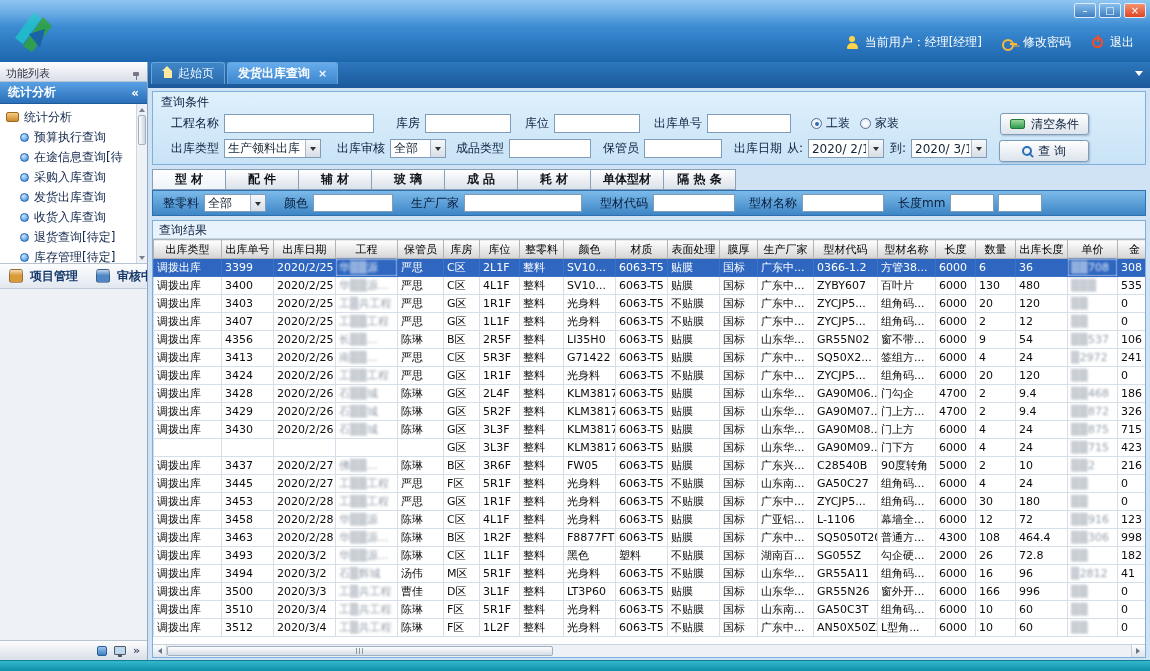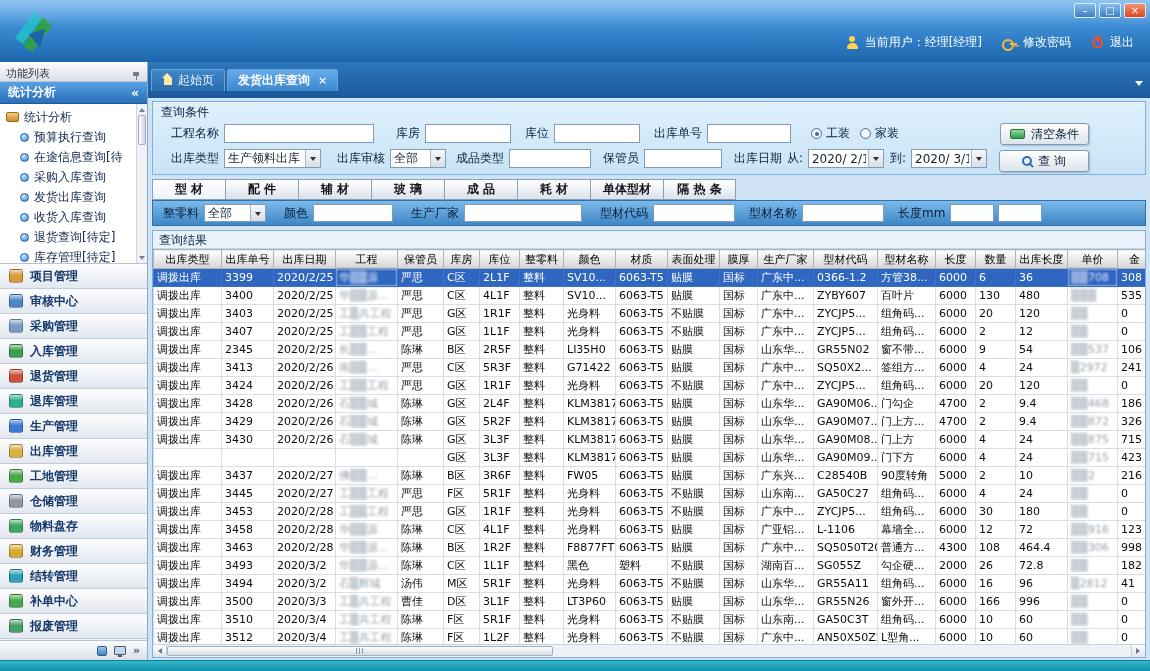--- a/index.html
+++ b/index.html
@@ -39,32 +39,32 @@
 .tree-row{height:20px;display:flex;align-items:center;gap:5px;white-space:nowrap;cursor:pointer;color:#10264a}
 .tree-row.child{padding-left:14px}
 .tree-root-ico{width:13px;height:10px;border-radius:2px;background:linear-gradient(#f4cc82,#cd8a2e);border:1px solid #9a6a20;flex:none}
 .tree-bullet{width:9px;height:9px;border-radius:50%;background:radial-gradient(circle at 35% 30%,#cfe7ff,#2a7fd4);border:1px solid #1d66b0;flex:none}
 .tree-sb{position:absolute;right:0;top:0;bottom:0;width:11px;background:#eef1f5;border-left:1px solid #cfd6df}
 .sb-btn{height:10px;display:flex;align-items:center;justify-content:center;cursor:pointer}
 .sb-btn.down{position:absolute;bottom:0;left:0;right:0}
 .tri-up{width:0;height:0;border:3px solid transparent;border-bottom:4px solid #78828e;margin-bottom:2px}
 .tri-down{width:0;height:0;border:3px solid transparent;border-top:4px solid #78828e;margin-top:2px}
 .sb-thumb{position:absolute;left:1px;right:1px;top:11px;height:30px;background:linear-gradient(90deg,#fdfdfd,#cdd5de);border:1px solid #9fb0c2;border-radius:2px;cursor:grab}
-.modules{flex:1;display:flex;flex-direction:column;overflow:hidden}
+.modules{flex:1;display:flex;flex-direction:row;overflow:hidden}
 .module{height:25px;flex:none;display:flex;align-items:center;gap:7px;padding:0 9px;background:linear-gradient(#fdfdfe,#e2e8f0);border-bottom:1px solid #c2ccd9;font-weight:bold;color:#15386b;cursor:pointer;white-space:nowrap}
 .module-icon{width:14px;height:14px;border-radius:3px;border:1px solid rgba(0,0,0,.28);flex:none}
 .sidebar-footer{height:20px;flex:none;background:linear-gradient(#fdfdfd,#d9dfe8);border-top:1px solid #b9c4d2;display:flex;align-items:center;justify-content:flex-end;gap:7px;padding:0 7px;color:#556}
 .sf-sq{width:10px;height:10px;border-radius:2px;background:linear-gradient(#9cc6ee,#3f7fc0);border:1px solid #2a5f96;cursor:pointer}
 .sf-mon{width:12px;height:9px;border:1px solid #556;border-radius:1px;background:#bcd8ee;position:relative;cursor:pointer}
 .sf-mon::after{content:"";position:absolute;left:3px;bottom:-3px;width:4px;height:2px;background:#556}
 .sf-chev{font-size:11px;color:#456;font-weight:bold;line-height:1;cursor:pointer}
 
 
 .main{flex:1;min-width:0;display:flex;flex-direction:column;background:#cfe3f5}
-.tabbar{height:36px;flex:none;background:linear-gradient(#2d77bd,#1b589a);display:flex;align-items:center;padding-left:3px;position:relative}
+.tabbar{height:26px;flex:none;background:linear-gradient(#2d77bd,#1b589a);display:flex;align-items:flex-start;padding-left:3px;position:relative}
 .tab{height:22px;display:flex;align-items:center;gap:5px;padding:0 10px;margin-right:2px;color:#eef5fd;border:1px solid #6aa5d8;border-bottom:none;border-radius:3px 3px 0 0;background:linear-gradient(#3f87c9,#2a6cae);cursor:pointer;white-space:nowrap}
 .tab.active{background:linear-gradient(#66aced,#3c86cc);color:#fff;font-weight:bold}
 .home-ico{position:relative;width:11px;height:8px;margin-top:3px;display:inline-block}
 .home-ico::before{content:"";position:absolute;left:0;top:-5px;width:0;height:0;border:5.5px solid transparent;border-bottom:5px solid #ffe9a0;border-top:none}
 .home-ico::after{content:"";position:absolute;left:1.5px;top:0;width:8px;height:7px;background:#ffe9a0}
 .tab-close{font-size:11px;margin-left:3px;color:#f3f8ff;cursor:pointer}
 .tabbar-caret{position:absolute;right:7px;bottom:8px;width:0;height:0;border:4px solid transparent;border-top:5px solid #fff;cursor:pointer}
 .content{flex:1;min-height:0;display:flex;flex-direction:column;padding:3px 4px 2px}
 
 
@@ -506,21 +506,21 @@
                   <td>ZYCJP5...</td>
                   <td>组角码...</td>
                   <td>6000</td>
                   <td>2</td>
                   <td>12</td>
                   <td class="redact">▒▒</td>
                   <td>0</td>
                 </tr>
                 <tr>
                   <td>调拨出库</td>
-                  <td>2345</td>
+                  <td>4356</td>
                   <td>2020/2/25</td>
                   <td class="redact">长▒▒...</td>
                   <td>陈琳</td>
                   <td>B区</td>
                   <td>2R5F</td>
                   <td>整料</td>
                   <td>LI35H0</td>
                   <td>6063-T5</td>
                   <td>贴膜</td>
                   <td>国标</td>

